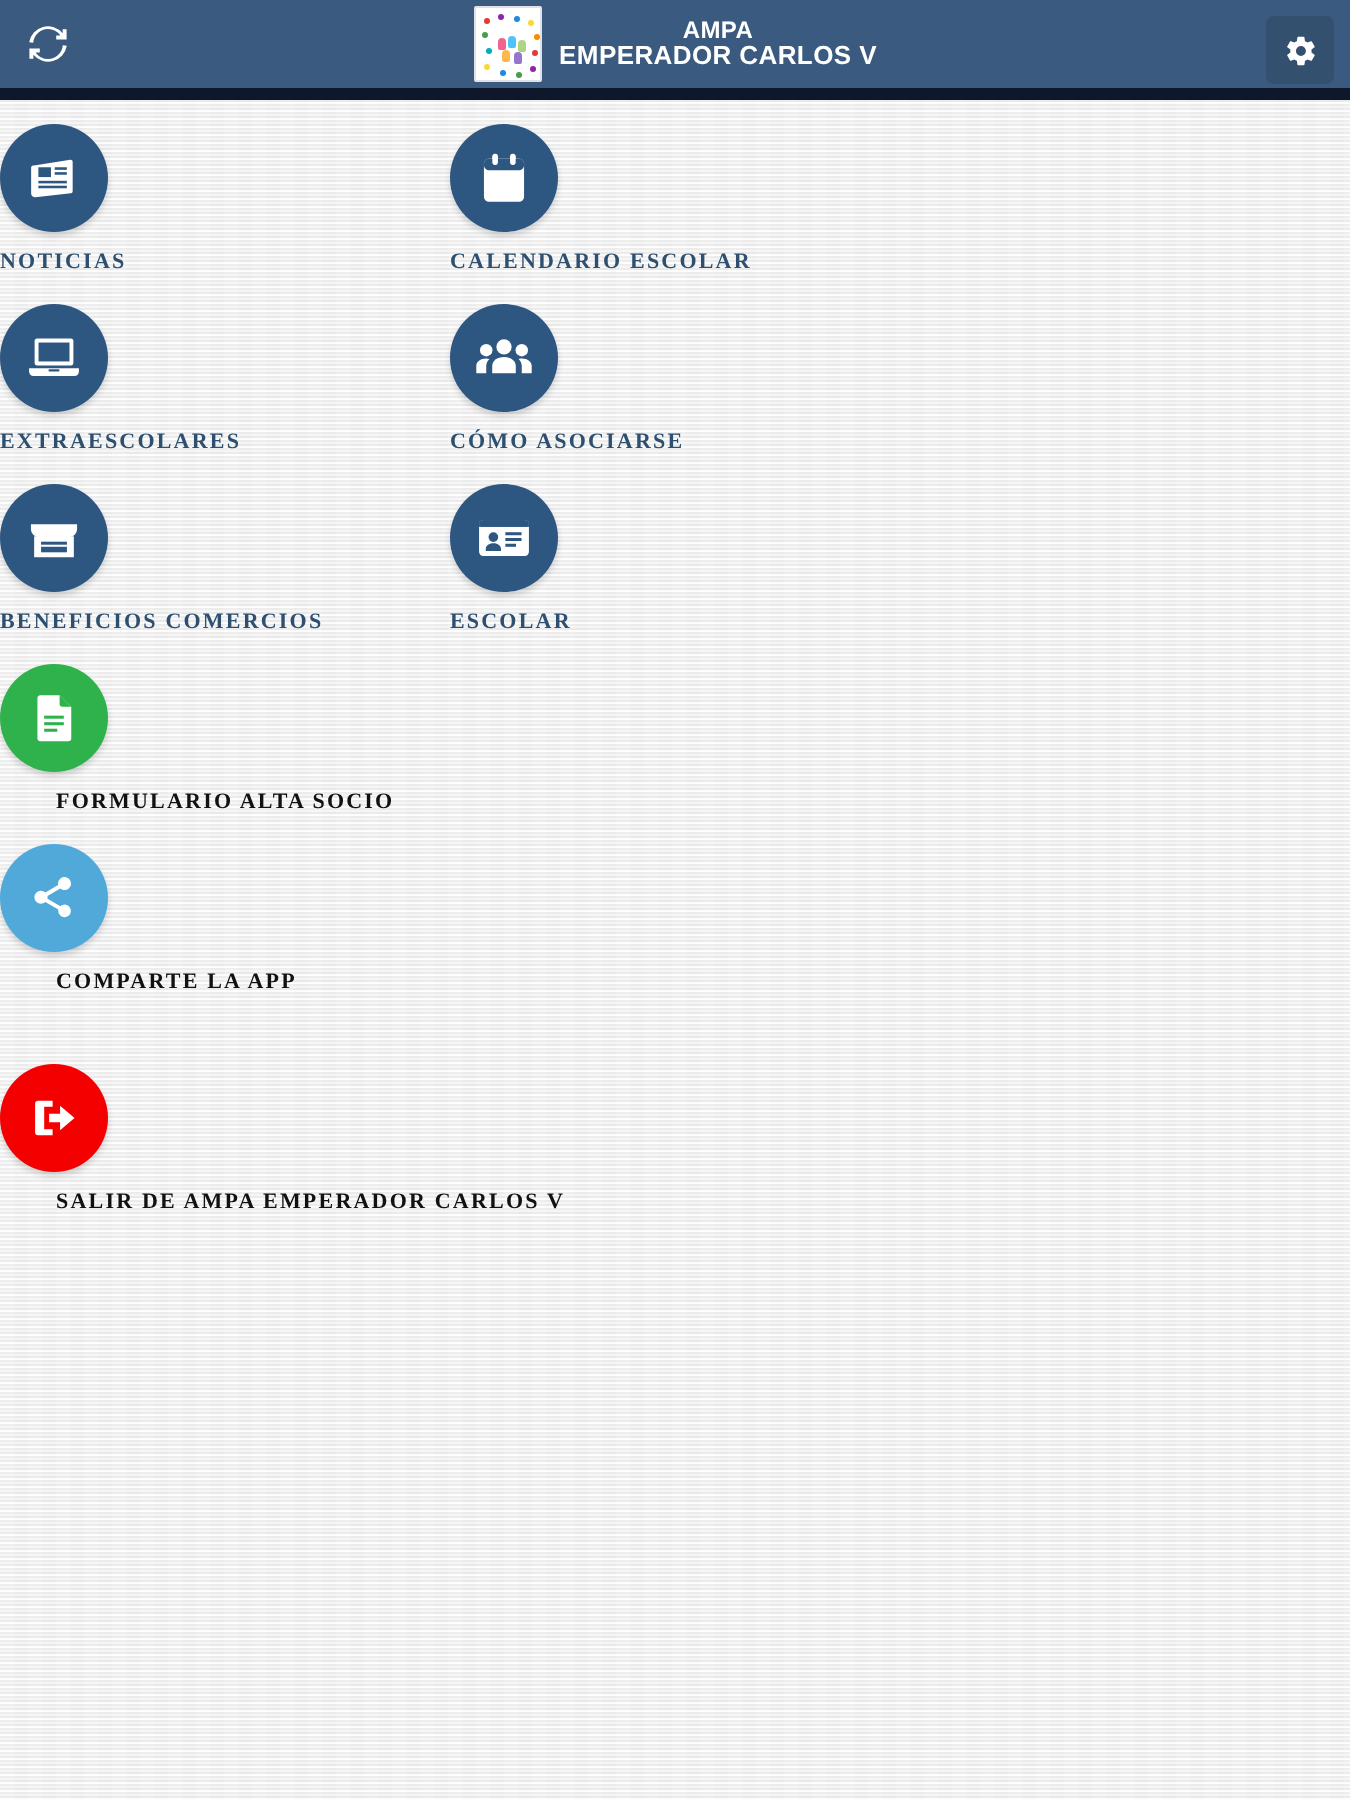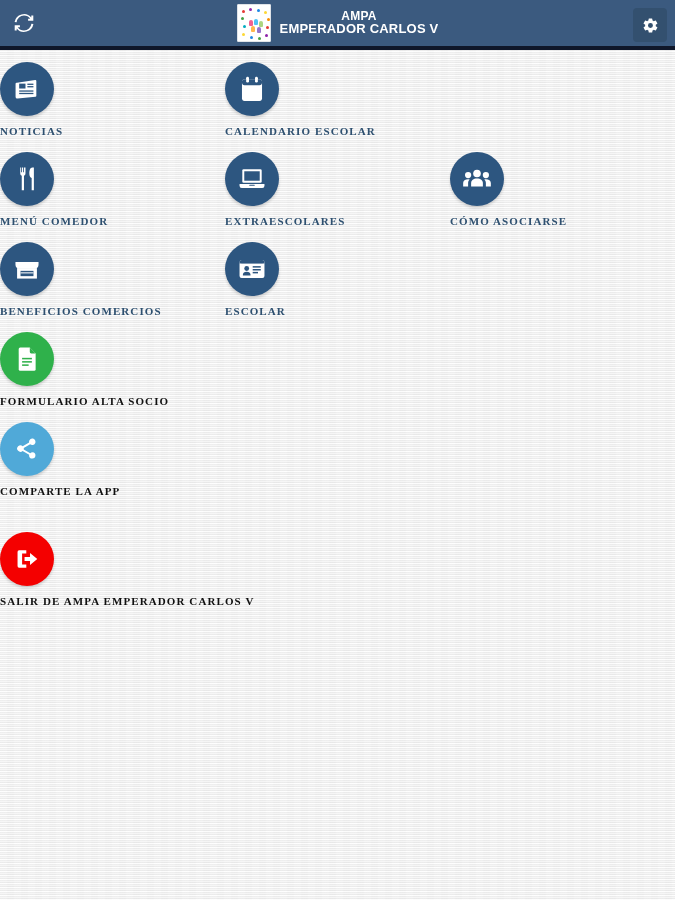--- a/index.html
+++ b/index.html
@@ -44,21 +44,21 @@
     z-index: 0;
   }
 
   
   .titlebar {
     position: absolute;
     top: 0; left: 0;
     width: 675px;
     height: 50px;
     background: #3b5a7f;
-    border-bottom: 4px solid #0f172a;
+    border-bottom: 6px solid #0f172a;
     display: flex;
     align-items: center;
     z-index: 10;
   }
 
   .refresh-btn {
     width: 48px;
     height: 50px;
     display: flex;
     align-items: center;
@@ -168,21 +168,21 @@
   .label {
     margin-top: 9px;
     font-family: "Liberation Serif", serif;
     font-size: 11px;
     font-weight: bold;
     letter-spacing: 1.1px;
     text-align: center;
     white-space: nowrap;
   }
   .lbl-blue  { color: #2e5070; }
-  .lbl-black { color: #111111; }
+  .lbl-black { color: #111111; margin-left: 28px; }
 
   .spacer-row { height: 20px; width: 675px; }
 </style>
 </head>
 <body>
 
 <div class="app-bg"></div>
 
 <div class="titlebar">
 
@@ -254,29 +254,20 @@
           <rect x="6" y="2.4" width="2.4" height="4.0" rx="1.1" fill="#ffffff"></rect>
           <rect x="13.6" y="2.4" width="2.4" height="4.0" rx="1.1" fill="#ffffff"></rect>
           <rect x="4.3" y="10.4" width="13.4" height="10" fill="#ffffff"></rect>
         </svg>
       </div>
       <div class="label lbl-blue">CALENDARIO ESCOLAR</div>
     </div>
   </div>
 
   <div class="row cols3">
-    <div class="cell">
-      <div class="circle c-blue">
-        <svg width="26" height="28" viewBox="0 0 22 24" aria-hidden="true">
-          <path fill="#ffffff" d="M5.2 2.2v5.1a2.2 2.2 0 0 0 1.3 2v12.4h1.9V9.3a2.2 2.2 0 0 0 1.3-2V2.2H8.4v4.1H7.7V2.2H6.6v4.1H5.9V2.2z"></path>
-          <path fill="#ffffff" d="M15.6 2.2c-1.9 0-2.6 2.5-2.6 5.1 0 2.1.8 3.5 2 3.9v10.5h1.9V2.2z"></path>
-        </svg>
-      </div>
-      <div class="label lbl-blue">MENÚ COMEDOR</div>
-    </div>
 
     <div class="cell">
       <div class="circle c-blue">
         <svg width="30" height="26" viewBox="0 0 26 22" aria-hidden="true">
           <rect x="4.6" y="2.6" width="16.8" height="11.6" rx="1.1" fill="#ffffff"></rect>
           <rect x="6.3" y="4.3" width="13.4" height="8.2" fill="#2d5680"></rect>
           <path fill="#ffffff" d="M2.2 15.4h21.6v1.5a1.9 1.9 0 0 1-1.9 1.9H4.1a1.9 1.9 0 0 1-1.9-1.9z"></path>
           <rect x="10.6" y="15.9" width="4.8" height="1.0" rx="0.5" fill="#2d5680"></rect>
         </svg>
       </div>

